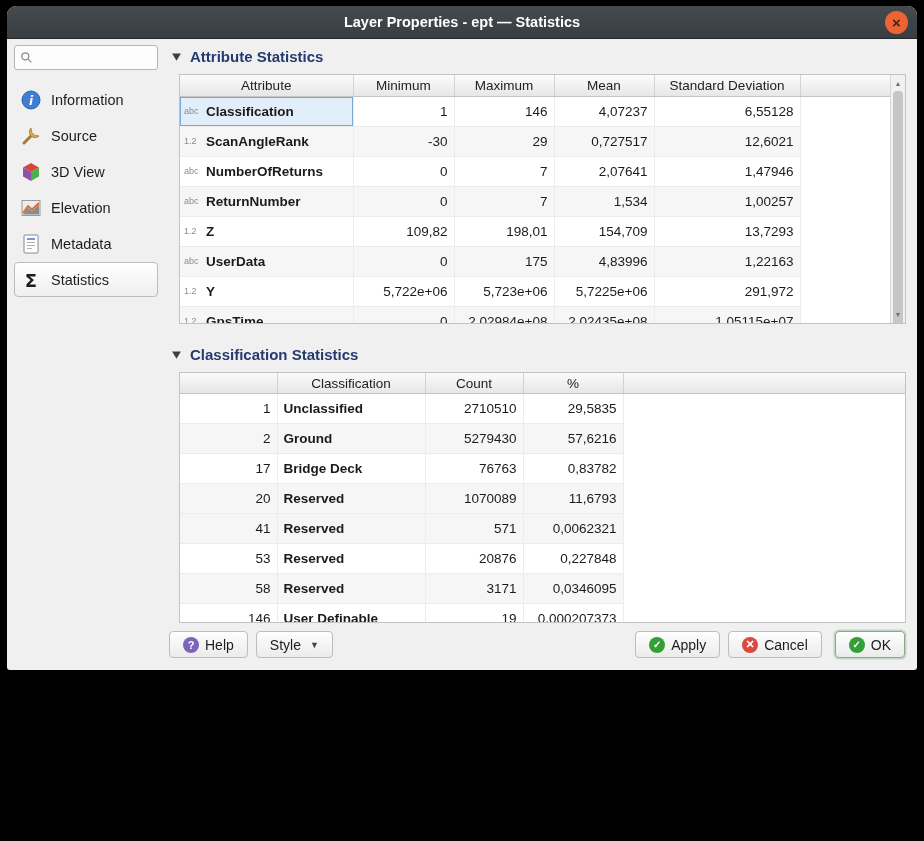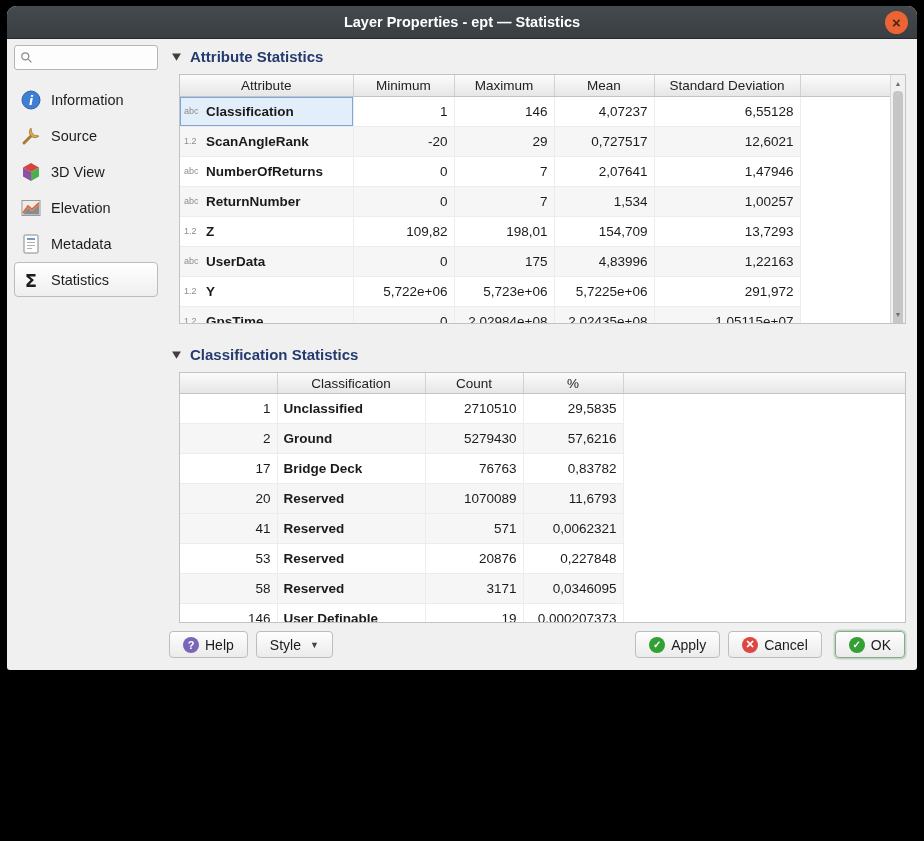--- a/index.html
+++ b/index.html
@@ -240,21 +240,21 @@
               <tr class="">
                 <td class="attr-cell cell-selected"><span class="type-icon">abc</span><span class="attr-name">Classification</span></td>
                 <td class="num">1</td>
                 <td class="num">146</td>
                 <td class="num">4,07237</td>
                 <td class="num">6,55128</td>
                 <td class="filler"></td>
               </tr>
               <tr class="alt">
                 <td class="attr-cell"><span class="type-icon">1.2</span><span class="attr-name">ScanAngleRank</span></td>
-                <td class="num">-20</td>
+                <td class="num">-30</td>
                 <td class="num">29</td>
                 <td class="num">0,727517</td>
                 <td class="num">12,6021</td>
                 <td class="filler"></td>
               </tr>
               <tr class="">
                 <td class="attr-cell"><span class="type-icon">abc</span><span class="attr-name">NumberOfReturns</span></td>
                 <td class="num">0</td>
                 <td class="num">7</td>
                 <td class="num">2,07641</td>

